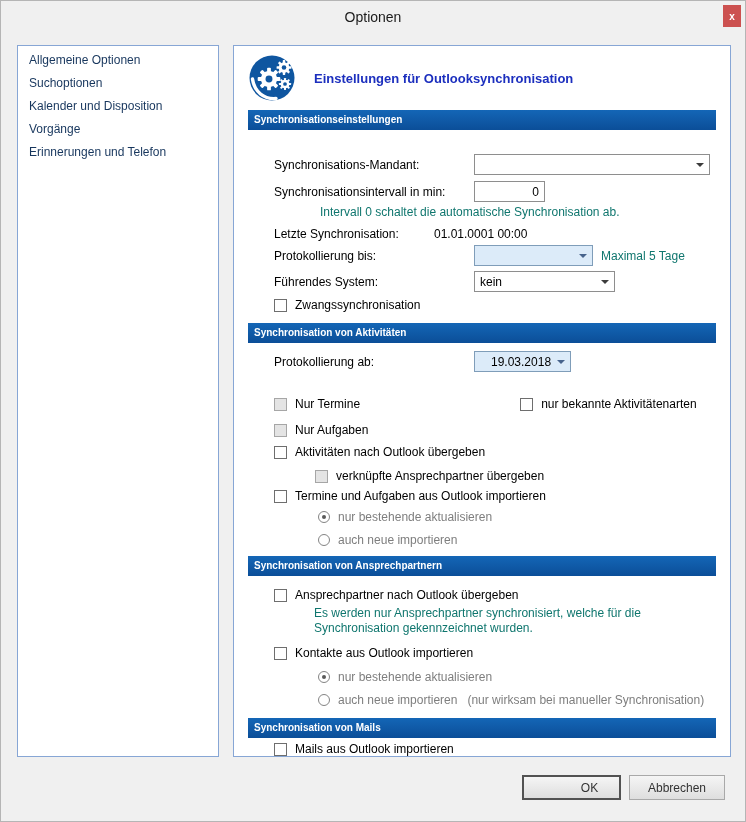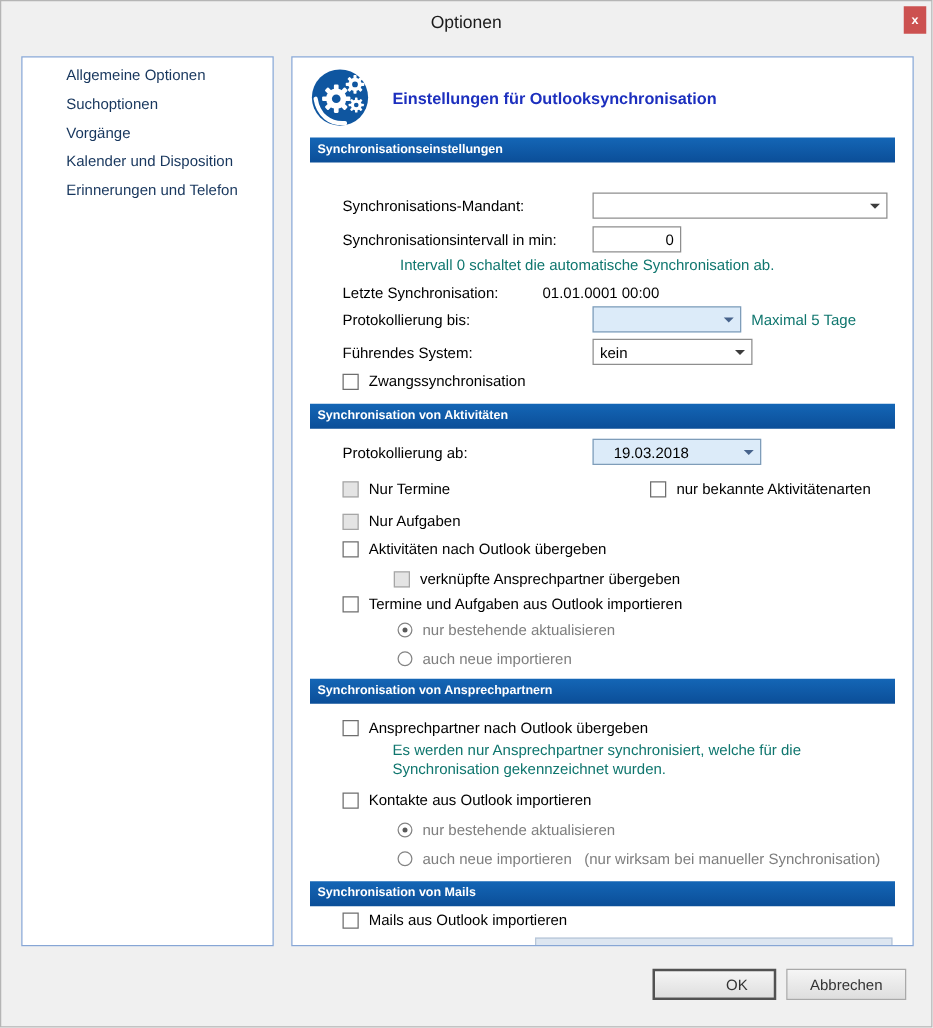--- a/index.html
+++ b/index.html
@@ -3,21 +3,21 @@
 <meta charset="utf-8">
 <style>
   html,body{margin:0;padding:0;background:#d8d8d8;font-family:"Liberation Sans",sans-serif;}
   *{box-sizing:border-box;}
   .window{position:relative;width:746px;height:822px;background:#f0f0f0;border:1px solid #b5b5b5;overflow:hidden;}
   .titlebar{height:32px;line-height:32px;text-align:center;font-size:14px;color:#1b1b1b;}
   .close-btn{position:absolute;top:4px;right:4px;width:18px;height:22px;background:#cc5150;color:#fff;
     display:flex;align-items:center;justify-content:center;font-size:10px;font-weight:bold;cursor:pointer;}
   
   .sidebar{position:absolute;left:16px;top:44px;width:202px;height:712px;background:#fff;border:1px solid #87a6d5;padding-top:4px;}
-  .side-item{height:21px;line-height:21px;padding-left:34px;margin:0 1px 2px 1px;font-size:12px;color:#17365d;cursor:pointer;white-space:nowrap;}
+  .side-item{height:21px;line-height:21px;padding-left:10px;margin:0 1px 2px 1px;font-size:12px;color:#17365d;cursor:pointer;white-space:nowrap;}
   .side-item.selected{background:linear-gradient(#fdd38b,#f49d2c);border:1px solid #df8814;line-height:19px;margin:0 0 2px 0;color:#14273e;}
   .main{position:absolute;left:232px;top:44px;width:498px;height:712px;background:#fff;border:1px solid #87a6d5;overflow:hidden;}
   .panel-header{display:flex;align-items:center;height:60px;padding:4px 14px 0;}
   .app-icon{width:48px;height:48px;flex:none;}
   .panel-title{margin-left:18px;font-size:13px;font-weight:bold;color:#1c2fbe;text-align:center;}
   .section-bar{margin:0 14px;height:20px;line-height:20px;background:linear-gradient(#1466b6,#0b4e98);
     color:#fff;font-weight:bold;font-size:10px;padding-left:6px;white-space:nowrap;}
   
   .row{display:flex;align-items:center;margin-left:40px;margin-right:16px;font-size:12px;color:#000;}
   .lbl{width:200px;flex:none;white-space:nowrap;}
@@ -49,22 +49,22 @@
   <div class="titlebar">
     <span>Optionen</span>
   </div>
   <div class="close-btn">
     <span>x</span>
   </div>
 
   <div class="sidebar">
     <div class="side-item"><span>Allgemeine Optionen</span></div>
     <div class="side-item"><span>Suchoptionen</span></div>
+    <div class="side-item"><span>Kalender und Disposition</span></div>
     <div class="side-item"><span>Vorgänge</span></div>
-    <div class="side-item"><span>Kalender und Disposition</span></div>
     <div class="side-item"><span>Erinnerungen und Telefon</span></div>
   </div>
 
   <div class="main">
 
     <div class="panel-header">
       <svg class="app-icon" viewBox="0 0 48 48">
         <defs>
           <g id="gear">
             <g fill="#fff">
@@ -116,42 +116,42 @@
       <span class="lbl">Protokollierung bis:</span>
       <div class="combo blue" style="width:119px;">
         <span></span>
         <span class="arrow"></span>
       </div>
       <span class="hint" style="margin-left:8px;">Maximal 5 Tage</span>
     </div>
 
     <div class="row" style="margin-top:5px;">
       <span class="lbl">Führendes System:</span>
-      <div class="combo" style="width:128px;">
+      <div class="combo" style="width:141px;">
         <span>kein</span>
         <span class="arrow"></span>
       </div>
     </div>
 
     <div class="chk-row" style="margin-top:5px;">
       <span class="cb"></span>
       <span>Zwangssynchronisation</span>
     </div>
 
     <div class="section-bar" style="margin-top:10px;">Synchronisation von Aktivitäten</div>
 
     <div class="row" style="margin-top:8px;">
       <span class="lbl">Protokollierung ab:</span>
-      <div class="combo blue" style="width:135px;padding-left:16px;">
+      <div class="combo blue" style="width:97px;padding-left:16px;">
         <span>19.03.2018</span>
         <span class="arrow"></span>
       </div>
     </div>
 
-    <div class="chk-row" style="margin-top:11px;">
+    <div class="chk-row" style="margin-top:24px;">
       <span class="cb disabled"></span>
       <span>Nur Termine</span>
       <span class="cb" style="margin-left:160px;"></span>
       <span>nur bekannte Aktivitätenarten</span>
     </div>
 
     <div class="chk-row" style="margin-top:10px;">
       <span class="cb disabled"></span>
       <span>Nur Aufgaben</span>
     </div>

